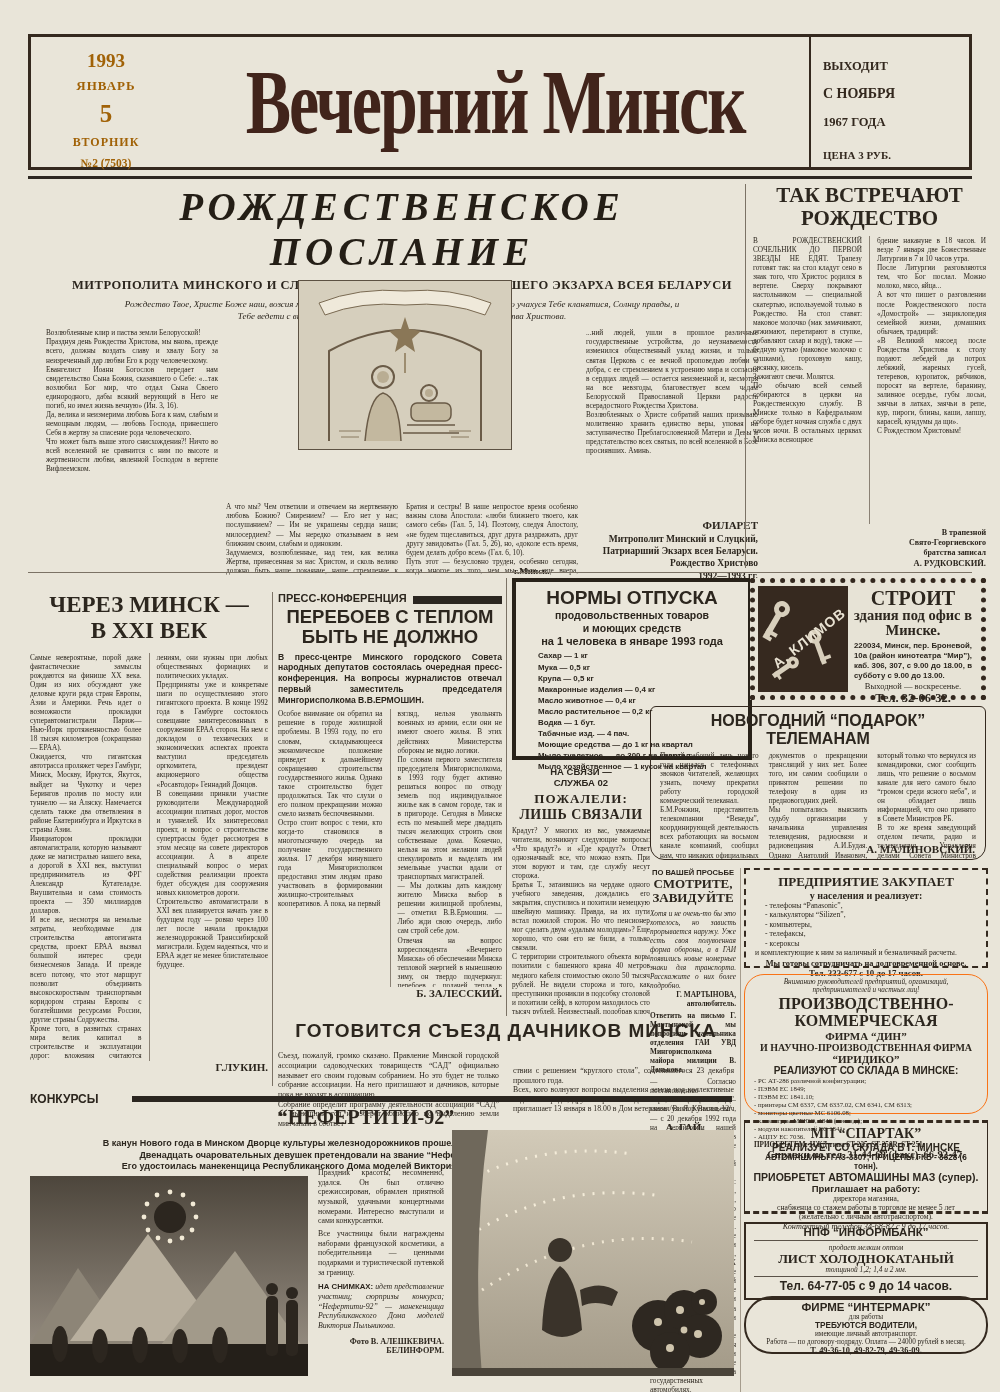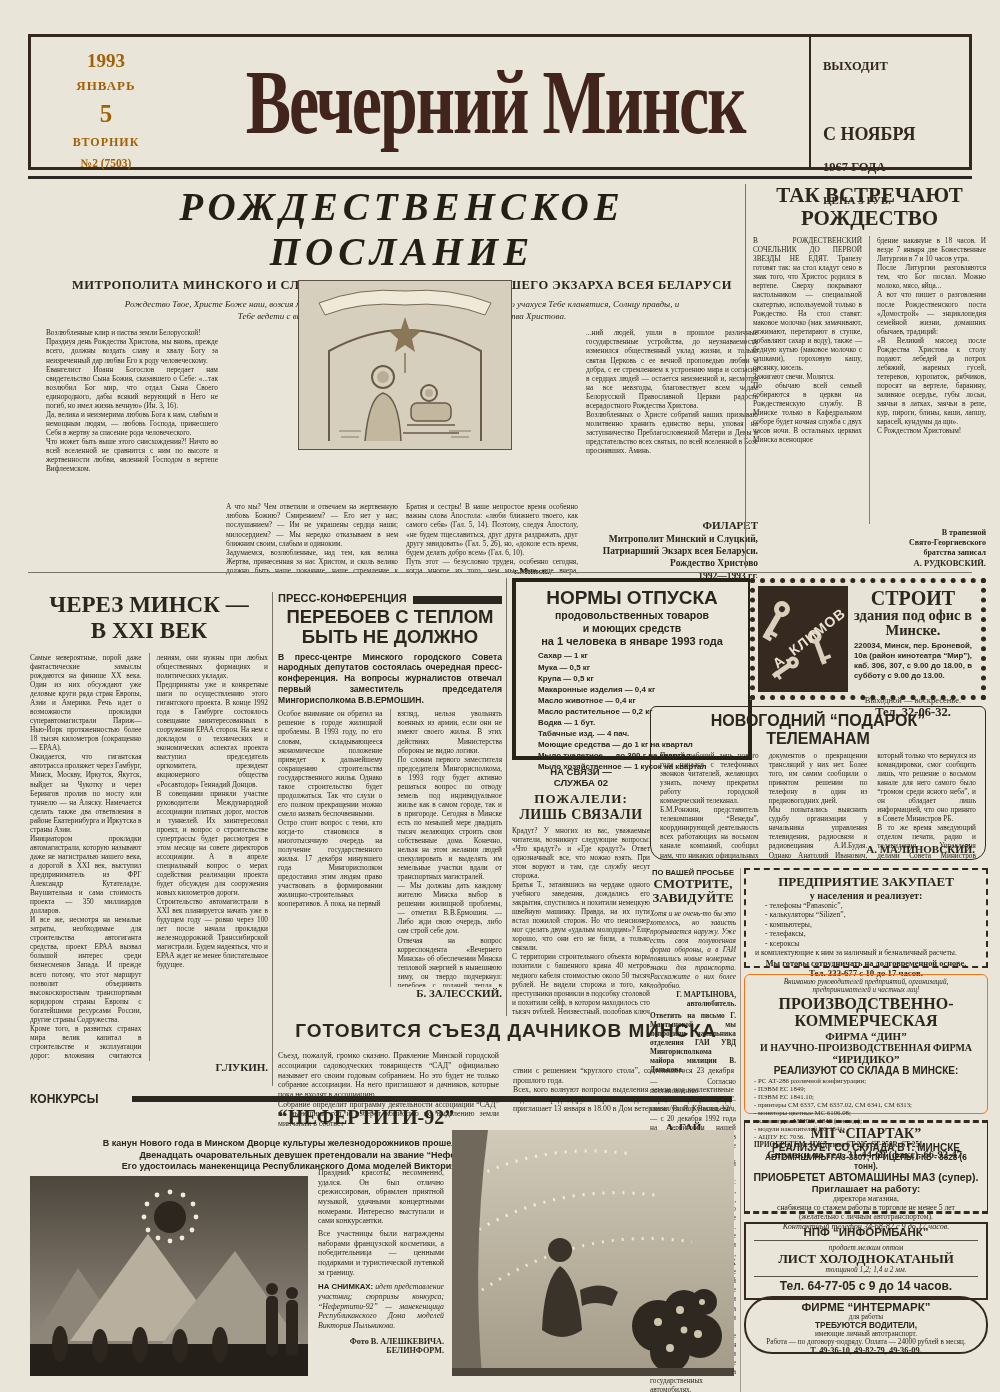--- a/index.html
+++ b/index.html
@@ -36,21 +36,21 @@
   .norms{border:4px solid #282219;padding:5px 8px;background:#eae6da;}
   .norms-list div{font-weight:bold;font-size:7.9px;line-height:1.4;font-family:"Liberation Sans",sans-serif;}
   
   .dash{border:2px dashed #34291f;}
   .klimov{border:5px dotted #33281e;display:flex;padding:3px;background:#e7e3d6;}
   .klimov-art{width:90px;background:#36291f;position:relative;overflow:hidden;}
   .klimov-name{position:absolute;left:-14px;top:44px;width:130px;text-align:center;
       color:#e9e2d2;font-weight:bold;font-size:14px;letter-spacing:1px;
       transform:rotate(-38deg);font-family:"Liberation Sans",sans-serif;}
   .squig{border:1px solid #34291f;border-top:3px dashed #34291f;border-bottom:3px dashed #34291f;}
-  .rnd{border:2px solid #f97316;border-radius:6px;}
+  .rnd{border:2px solid #f97316;border-radius:20px;}
   .pill{border:2.5px solid #34291f;border-radius:28px;}
   .photo{background:#9a9183;overflow:hidden;}
   .rubric-bar{flex:1;height:8px;background:#2b2620;margin:4px 0 0 6px;}
 </style>
 </head>
 <body>
 
 <div class="page">
 
   <div class="abs box masthead" style="left:28px;top:34px;width:944px;height:136px;">
@@ -59,21 +59,21 @@
       <div style="font-size:13px;letter-spacing:1px;">ЯНВАРЬ</div>
       <div style="font-size:25px;">5</div>
       <div style="font-size:12px;letter-spacing:1px;">ВТОРНИК</div>
       <div style="font-size:11.5px;margin-top:4px;">№2 (7503)</div>
     </div>
     <div class="mh-title">
       <span>Вечерний Минск</span>
     </div>
     <div class="mh-right b">
       <div style="font-size:12.5px;line-height:2.1;">ВЫХОДИТ</div>
-      <div style="font-size:18px;line-height:2.1;margin-top:37px;">С НОЯБРЯ</div>
+      <div style="font-size:14px;line-height:2.1;">С НОЯБРЯ</div>
       <div style="font-size:12.5px;line-height:2.1;">1967 ГОДА</div>
       <div style="font-size:11px;margin-top:14px;">ЦЕНА 3 РУБ.</div>
     </div>
   </div>
   <div class="abs" style="left:28px;top:176px;width:944px;border-top:3px solid #2e2822;"></div>
 
   <div class="abs box" style="left:30px;top:184px;width:712px;height:402px;margin-left:16px;">
     <div class="ctr lead-title">РОЖДЕСТВЕНСКОЕ ПОСЛАНИЕ</div>
     <div class="ctr lead-sub">МИТРОПОЛИТА МИНСКОГО И СЛУЦКОГО ФИЛАРЕТА, ПАТРИАРШЕГО ЭКЗАРХА ВСЕЯ БЕЛАРУСИ</div>
     <div class="epi ctr">Рождество Твое, Христе Боже наш, возсия мирови свет разума, в нем бо звездам служащии звездою учахуся Тебе кланятися, Солнцу правды, и Тебе ведети с высоты Востока. Господи, слава Тебе! Тропарь Рождества Христова.</div>
@@ -239,21 +239,21 @@
               <rect x="27.5" y="92" width="9" height="3"></rect>
             </g>
         </g>
       </svg>
       <div class="klimov-name">А. КЛИМОВ</div>
     </div>
     <div style="flex:1;padding:2px 6px;">
       <div class="ctr b" style="font-size:20px;line-height:1;">СТРОИТ</div>
       <div class="ctr b" style="font-size:14.5px;line-height:1.05;">здания под офис в Минске.</div>
       <div class="b jst sans" style="font-size:7.8px;line-height:1.25;margin-top:3px;">220034, Минск, пер. Броневой, 10а (район кинотеатра “Мир”), каб. 306, 307, с 9.00 до 18.00, в субботу с 9.00 до 13.00.</div>
-      <div class="ctr" style="font-size:8.5px;margin-top:15px;">Выходной — воскресенье.</div>
+      <div class="ctr" style="font-size:8.5px;margin-top:1px;">Выходной — воскресенье.</div>
       <div class="ctr b" style="font-size:12.5px;">Тел. 32-06-32.</div>
     </div>
   </div>
 
   <div class="abs box" style="left:650px;top:706px;width:336px;height:154px;border:1.5px solid #34291f;border-radius:6px 6px 14px 14px;padding:5px 9px;">
     <div class="ctr b sans" style="font-size:16px;">НОВОГОДНИЙ “ПОДАРОК” ТЕЛЕМАНАМ</div>
     <div class="tiny" style="column-count:3;column-gap:10px;height:112px;overflow:hidden;margin-top:3px;">Первый рабочий день нового года начался с телефонных звонков читателей, желающих узнать, почему прекратил работу городской коммерческий телеканал.
 Б.М.Ронжин, представитель телекомпании “Венеды”, координирующей деятельность всех работающих на восьмом канале компаний, сообщил нам, что никаких официальных документов о прекращении трансляций у них нет. Более того, им самим сообщили о принятом решении по телефону в один из предновогодних дней.
 Мы попытались выяснить судьбу организации у начальника управления телевидения, радиосвязи и радиовещания А.И.Будая. Однако Анатолий Иванович, который только что вернулся из командировки, смог сообщить лишь, что решение о восьмом канале для него самого было “громом среди ясного неба”, и он обладает лишь информацией, что оно принято в Совете Министров РБ.
 В то же время заведующий отделом печати, радио и телевидения Управления делами Совета Министров С.А. Поваляев ответил однозначно: “Не имеем к этому никакого отношения”.

